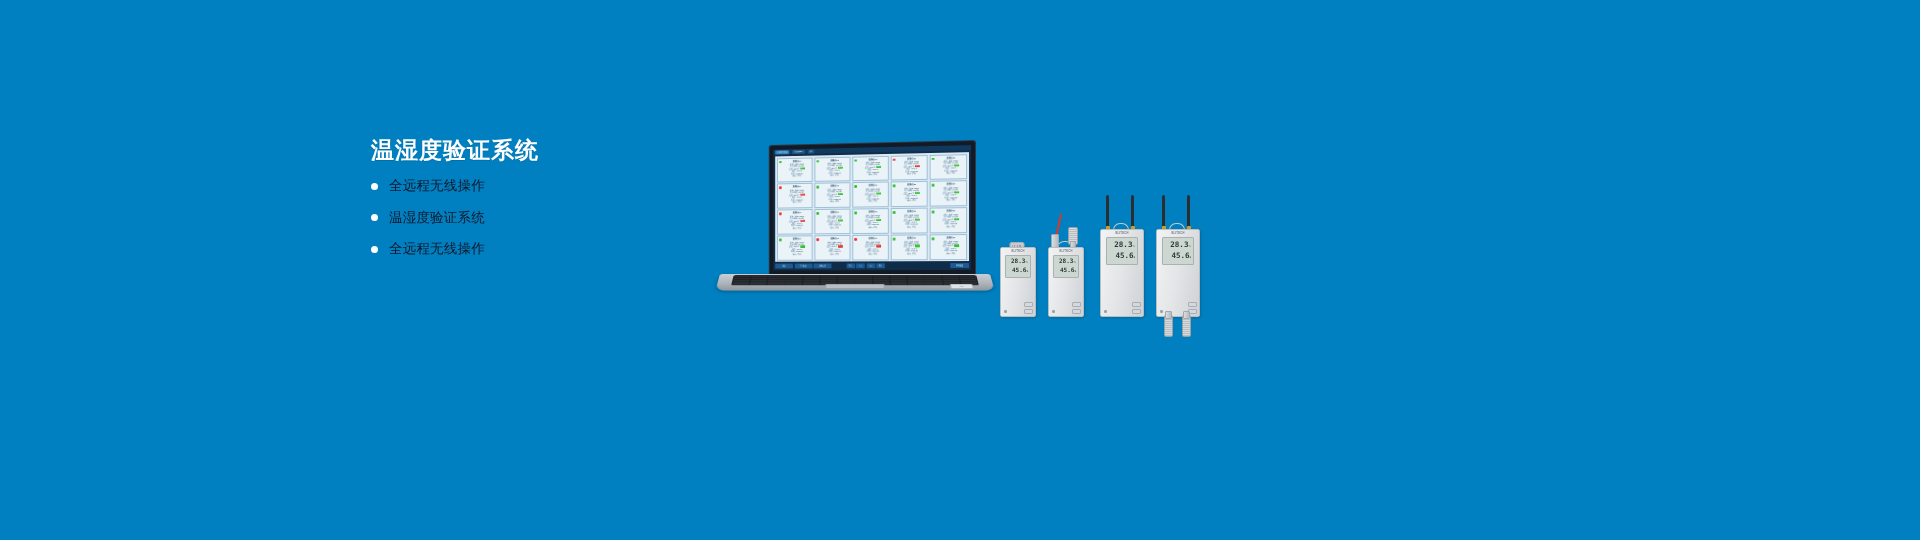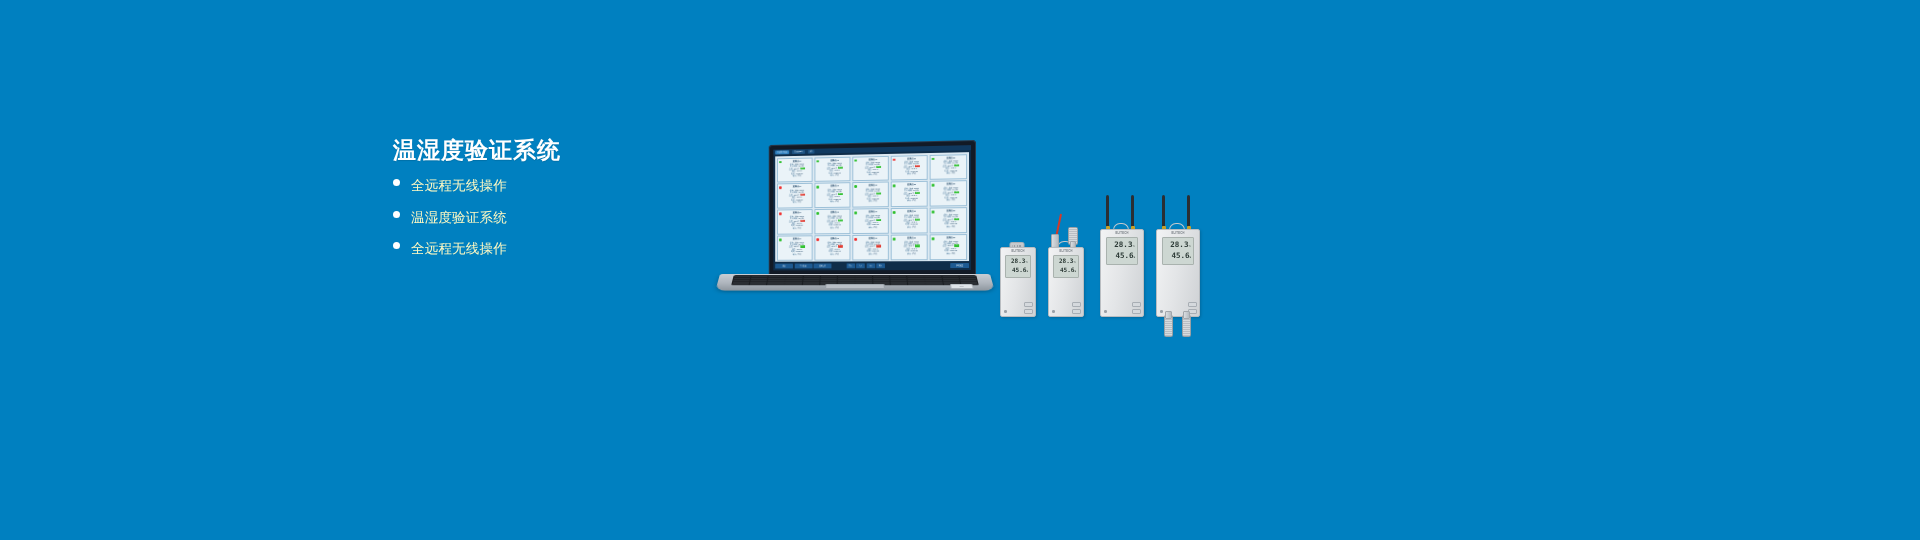--- a/index.html
+++ b/index.html
@@ -10,36 +10,36 @@
     background:#0080c0;
   }
   .banner{
     position:relative;width:1920px;height:540px;
     background:#0080c0;
     overflow:hidden;
   }
 
   
   .copy{
-    position:absolute;left:393px;top:138px;width:330px;
+    position:absolute;left:371px;top:138px;width:330px;
     color:#ffffff;
   }
   .copy-title{
     font-size:23px;font-weight:bold;letter-spacing:1px;
     line-height:1.1;margin:0 0 16px 0;color:#ffffff;
     text-shadow:0 1px 1px rgba(0,0,0,.12);
   }
   .copy-sub{
     font-size:13.5px;font-weight:normal;line-height:1.2;
     margin:0 0 24px 0;color:#f2fbff;letter-spacing:.2px;
   }
   .bullets{list-style:none;margin:0;padding:0;}
   .bullets li{
-    display:flex;align-items:flex-start;
-    font-size:13.5px;line-height:1;margin-bottom:18px;color:#fef9c3;
+    display:flex;align-items:center;
+    font-size:13.5px;line-height:1;margin-bottom:18px;color:#0f172a;
     letter-spacing:.2px;
   }
   .dot{
     width:7px;height:7px;border-radius:50%;
     background:#ffffff;margin-right:11px;flex:0 0 auto;
   }
 
   
   .laptop{position:absolute;left:720px;top:140px;width:270px;height:160px;}
   .lid{

